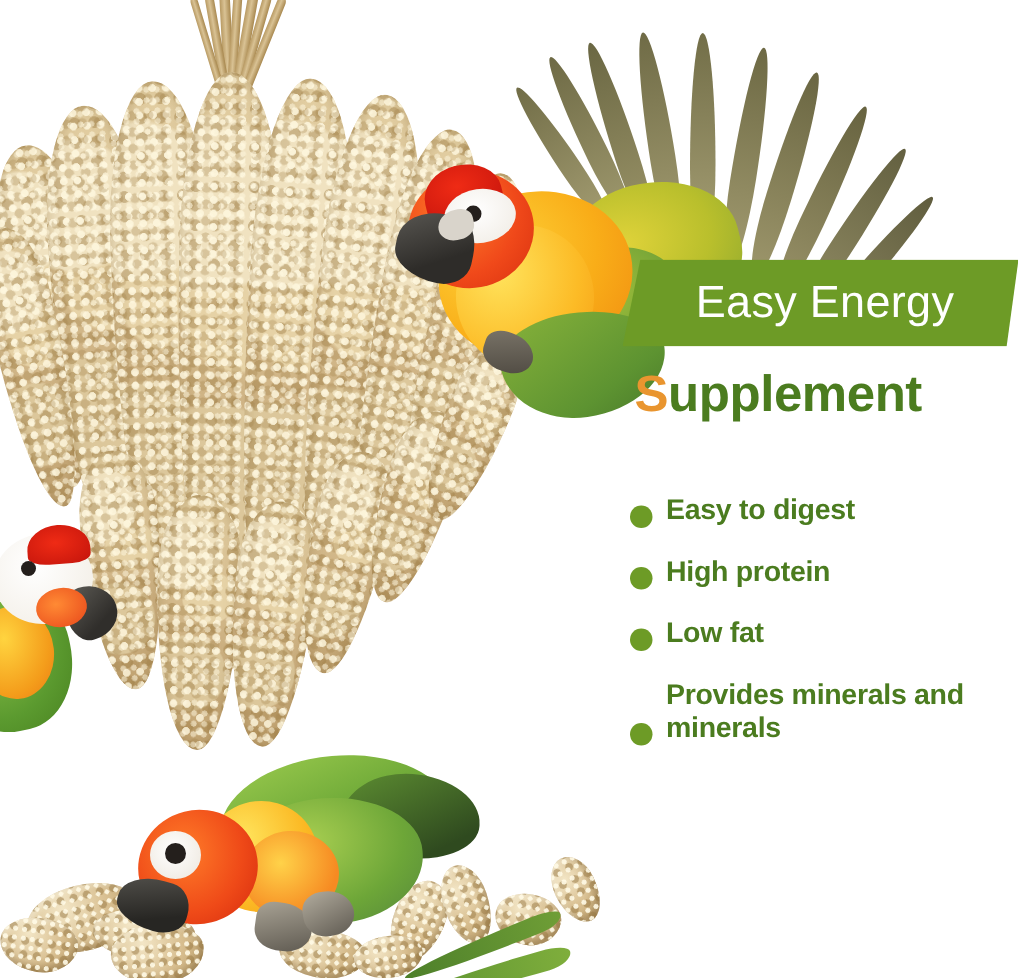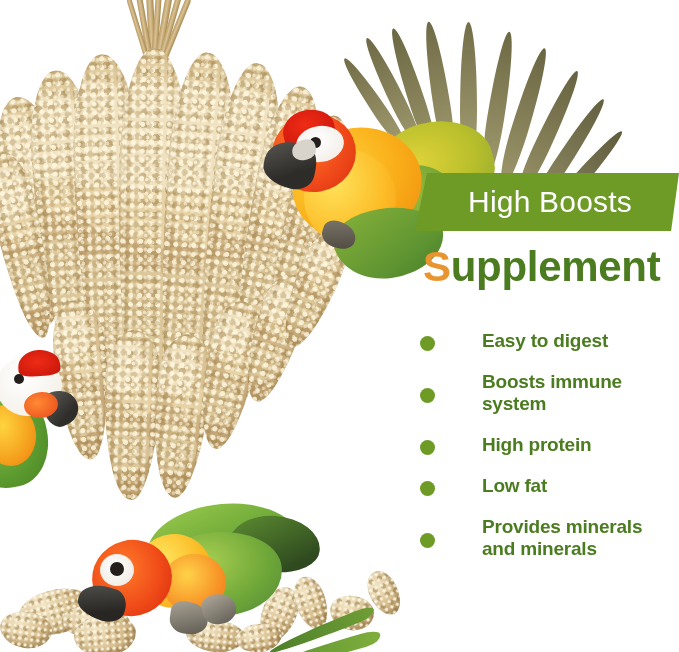--- a/index.html
+++ b/index.html
@@ -107,41 +107,40 @@
     font-weight: 400;
     letter-spacing: .2px;
     padding-left: 6px;
     white-space: nowrap;
   }
 
   .headline {
     position: absolute;
     left: 423px;
     top: 246px;
-    font-size: 42px;
+    font-size: 34px;
     font-weight: 700;
     color: #4b7c1f;
     letter-spacing: -0.3px;
     white-space: nowrap;
     line-height: 1;
   }
   .headline .cap { color: #e9952f; }
 
   .bullets {
     position: absolute;
     left: 420px;
     top: 330px;
     width: 259px;
   }
   .bullet {
     position: relative;
     display: flex;
-    align-items: center;
+    align-items: flex-end;
     margin-bottom: 19px;
-    gap: 38px;
   }
   .dot {
     flex: 0 0 auto;
     width: 15px;
     height: 15px;
     border-radius: 50%;
     background: #6d9b26;
     margin-top: 4px;
   }
   .bullet-label {
@@ -258,36 +257,32 @@
     <div class="p-body" style="left:22px; top:56px; width:34px; height:32px; background:radial-gradient(ellipse at 45% 40%, #ffffff, #ece6dc);"></div>
     <div class="p-body" style="left:32px; top:64px; width:14px; height:14px; background:#241f1c;"></div>
 
     <div style="position:absolute; left:0px; top:88px; width:48px; height:34px; background:linear-gradient(160deg,#55534e,#272623 70%); border-radius:62% 34% 44% 66% / 54% 56% 44% 46%; transform:rotate(16deg);"></div>
 
     <div style="position:absolute; left:92px; top:104px; width:38px; height:32px; background:linear-gradient(160deg,#aaa496,#5d584f); border-radius:38% 62% 52% 48%; transform:rotate(8deg);"></div>
     <div style="position:absolute; left:124px; top:96px; width:34px; height:30px; background:linear-gradient(160deg,#b0aa9c,#615c53); border-radius:42% 58% 50% 50%; transform:rotate(-10deg);"></div>
   </div>
 
   <div class="banner">
-    <span class="banner-text">High Boosts</span>
+    <span class="banner-text">Easy Energy</span>
   </div>
 
   <div class="headline"><span class="cap">S</span><span>upplement</span></div>
 
   <div class="bullets">
 
     <div class="bullet">
       <span class="dot"></span>
       <span class="bullet-label">Easy to digest</span>
     </div>
 
-    <div class="bullet">
-      <span class="dot"></span>
-      <span class="bullet-label">Boosts immune system</span>
-    </div>
 
     <div class="bullet">
       <span class="dot"></span>
       <span class="bullet-label">High protein</span>
     </div>
 
     <div class="bullet">
       <span class="dot"></span>
       <span class="bullet-label">Low fat</span>
     </div>

